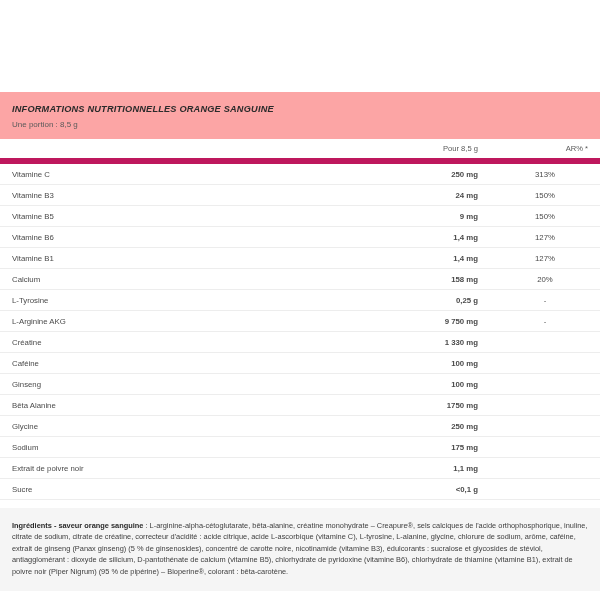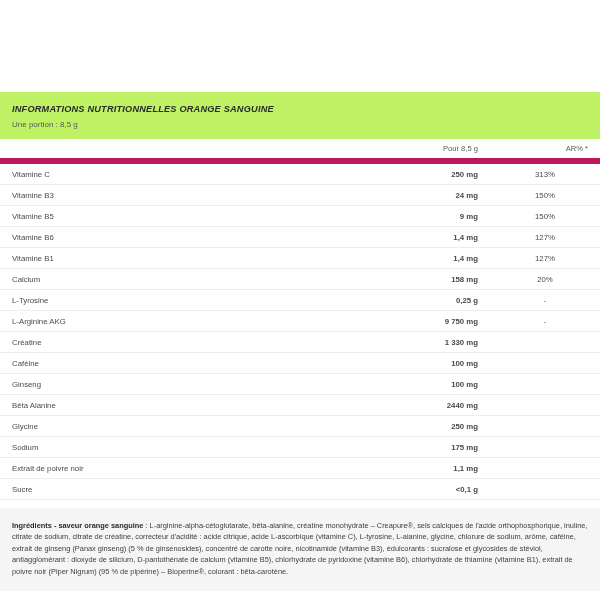--- a/index.html
+++ b/index.html
@@ -18,21 +18,21 @@
     background: #ffffff;
   }
   .panel {
     position: absolute;
     left: 0;
     top: 92px;
     width: 600px;
     background: #ffffff;
   }
   .header-block {
-    background: #bef264;
+    background: #fca5a5;
     padding: 12px 12px 10px 12px;
   }
   .header-title {
     font-style: italic;
     font-weight: bold;
     font-size: 9.2px;
     letter-spacing: 0.2px;
     color: #2b2b2b;
     margin: 0 0 6px 0;
     text-transform: uppercase;
@@ -167,21 +167,21 @@
           <td class="t-amount">100 mg</td>
           <td class="t-ar"></td>
         </tr>
         <tr>
           <td class="t-name">Ginseng</td>
           <td class="t-amount">100 mg</td>
           <td class="t-ar"></td>
         </tr>
         <tr>
           <td class="t-name">Bêta Alanine</td>
-          <td class="t-amount">2440 mg</td>
+          <td class="t-amount">1750 mg</td>
           <td class="t-ar"></td>
         </tr>
         <tr>
           <td class="t-name">Glycine</td>
           <td class="t-amount">250 mg</td>
           <td class="t-ar"></td>
         </tr>
         <tr>
           <td class="t-name">Sodium</td>
           <td class="t-amount">175 mg</td>

